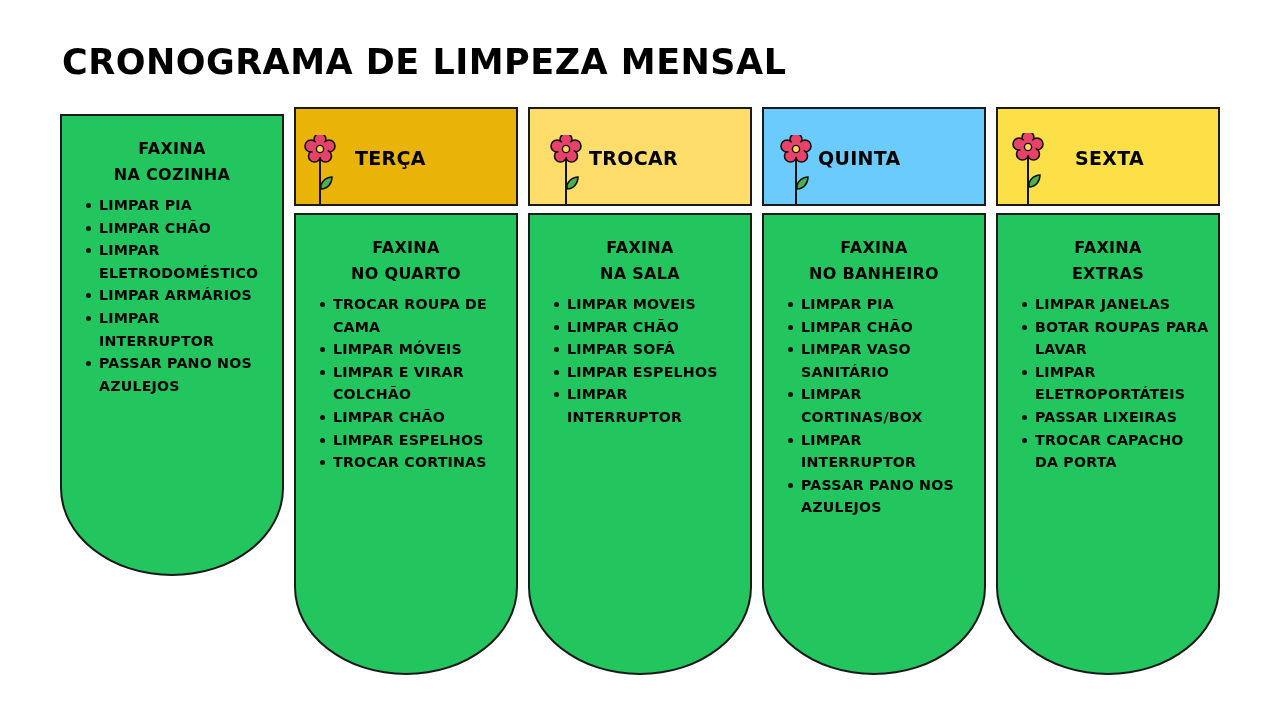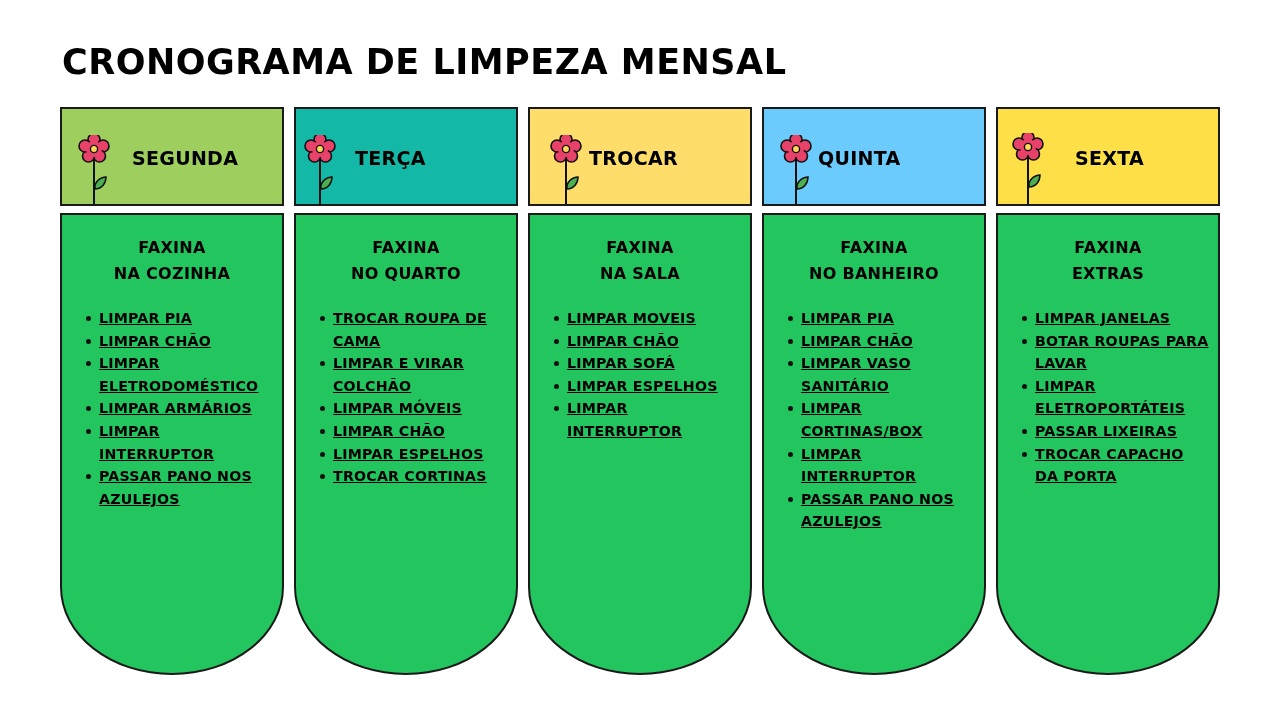--- a/index.html
+++ b/index.html
@@ -24,74 +24,56 @@
   }
   .body {
     margin-top: 7px; height: 462px; border: 2px solid #1a1a1a; background: #22c55e;
     border-radius: 0 0 50% 50% / 0 0 88px 88px;
     padding-top: 20px;
   }
   .sub {
     text-align: center; font-weight: bold; font-size: 16px; line-height: 26px;
     letter-spacing: 0.3px;
   }
-  .tasks { list-style: none; margin-top: 20px; padding-left: 18px; padding-right: 4px; text-decoration: underline; }
+  .tasks { list-style: none; margin-top: 6px; padding-left: 18px; padding-right: 4px; }
   .tasks li {
     position: relative; padding-left: 19px; font-weight: bold; font-size: 14.2px;
     line-height: 22.6px; letter-spacing: 0.2px;
   }
   .tasks li::before {
     content: ""; position: absolute; left: 6px; top: 9px; width: 5px; height: 5px;
     border-radius: 50%; background: #111;
   }
 </style>
 </head>
 <body>
 
 <h1 class="title">CRONOGRAMA DE LIMPEZA MENSAL</h1>
 
 <div class="columns">
 
   <div class="col">
-    <div class="head" style="background:#9ECF5E">
-      <svg class="flower" viewBox="0 0 36 72">
-          <line x1="16" y1="14" x2="16" y2="72" stroke="#111" stroke-width="2"></line>
-          <path d="M17 50 C20 42, 28 42, 28 42 C28 48, 24 54, 17 54 Z" fill="#4CAF50" stroke="#111" stroke-width="1.5"></path>
-          <g stroke="#111" stroke-width="1.6" fill="#E8416A">
-            <circle cx="16" cy="4.5" r="6"></circle>
-            <circle cx="25" cy="11" r="6"></circle>
-            <circle cx="21.5" cy="21" r="6"></circle>
-            <circle cx="10.5" cy="21" r="6"></circle>
-            <circle cx="7" cy="11" r="6"></circle>
-          </g>
-          <g fill="#E8416A">
-            <circle cx="16" cy="14" r="8"></circle>
-          </g>
-          <circle cx="16" cy="14" r="3.6" fill="#FFD85A" stroke="#111" stroke-width="1.4"></circle>
-        </svg>
-      <span class="day" style="left:70px">SEGUNDA</span>
-    </div>
     <div class="body">
       <div class="sub">
           <div>FAXINA</div>
           <div>NA COZINHA</div>
         </div>
       <ul class="tasks">
         <li>LIMPAR PIA</li>
         <li>LIMPAR CHÃO</li>
         <li style="width:176px">LIMPAR ELETRODOMÉSTICO</li>
         <li>LIMPAR ARMÁRIOS</li>
         <li>LIMPAR INTERRUPTOR</li>
         <li>PASSAR PANO NOS AZULEJOS</li>
       </ul>
     </div>
   </div>
 
   <div class="col">
-    <div class="head" style="background:#14b8a6">
+    <div class="head" style="background:#eab308">
       <svg class="flower" viewBox="0 0 36 72" style="left:8px">
           <line x1="16" y1="14" x2="16" y2="72" stroke="#111" stroke-width="2"></line>
           <path d="M17 50 C20 42, 28 42, 28 42 C28 48, 24 54, 17 54 Z" fill="#4CAF50" stroke="#111" stroke-width="1.5"></path>
           <g stroke="#111" stroke-width="1.6" fill="#E8416A">
             <circle cx="16" cy="4.5" r="6"></circle>
             <circle cx="25" cy="11" r="6"></circle>
             <circle cx="21.5" cy="21" r="6"></circle>
             <circle cx="10.5" cy="21" r="6"></circle>
             <circle cx="7" cy="11" r="6"></circle>
           </g>
@@ -100,22 +82,22 @@
         </svg>
       <span class="day" style="left:59px">TERÇA</span>
     </div>
     <div class="body">
       <div class="sub">
           <div>FAXINA</div>
           <div>NO QUARTO</div>
         </div>
       <ul class="tasks">
         <li>TROCAR ROUPA DE CAMA</li>
+        <li>LIMPAR MÓVEIS</li>
         <li style="width:170px">LIMPAR E VIRAR COLCHÃO</li>
-        <li>LIMPAR MÓVEIS</li>
         <li>LIMPAR CHÃO</li>
         <li>LIMPAR ESPELHOS</li>
         <li>TROCAR CORTINAS</li>
       </ul>
     </div>
   </div>
 
   <div class="col">
     <div class="head" style="background:#FFDD6B">
       <svg class="flower" viewBox="0 0 36 72" style="left:20px">

